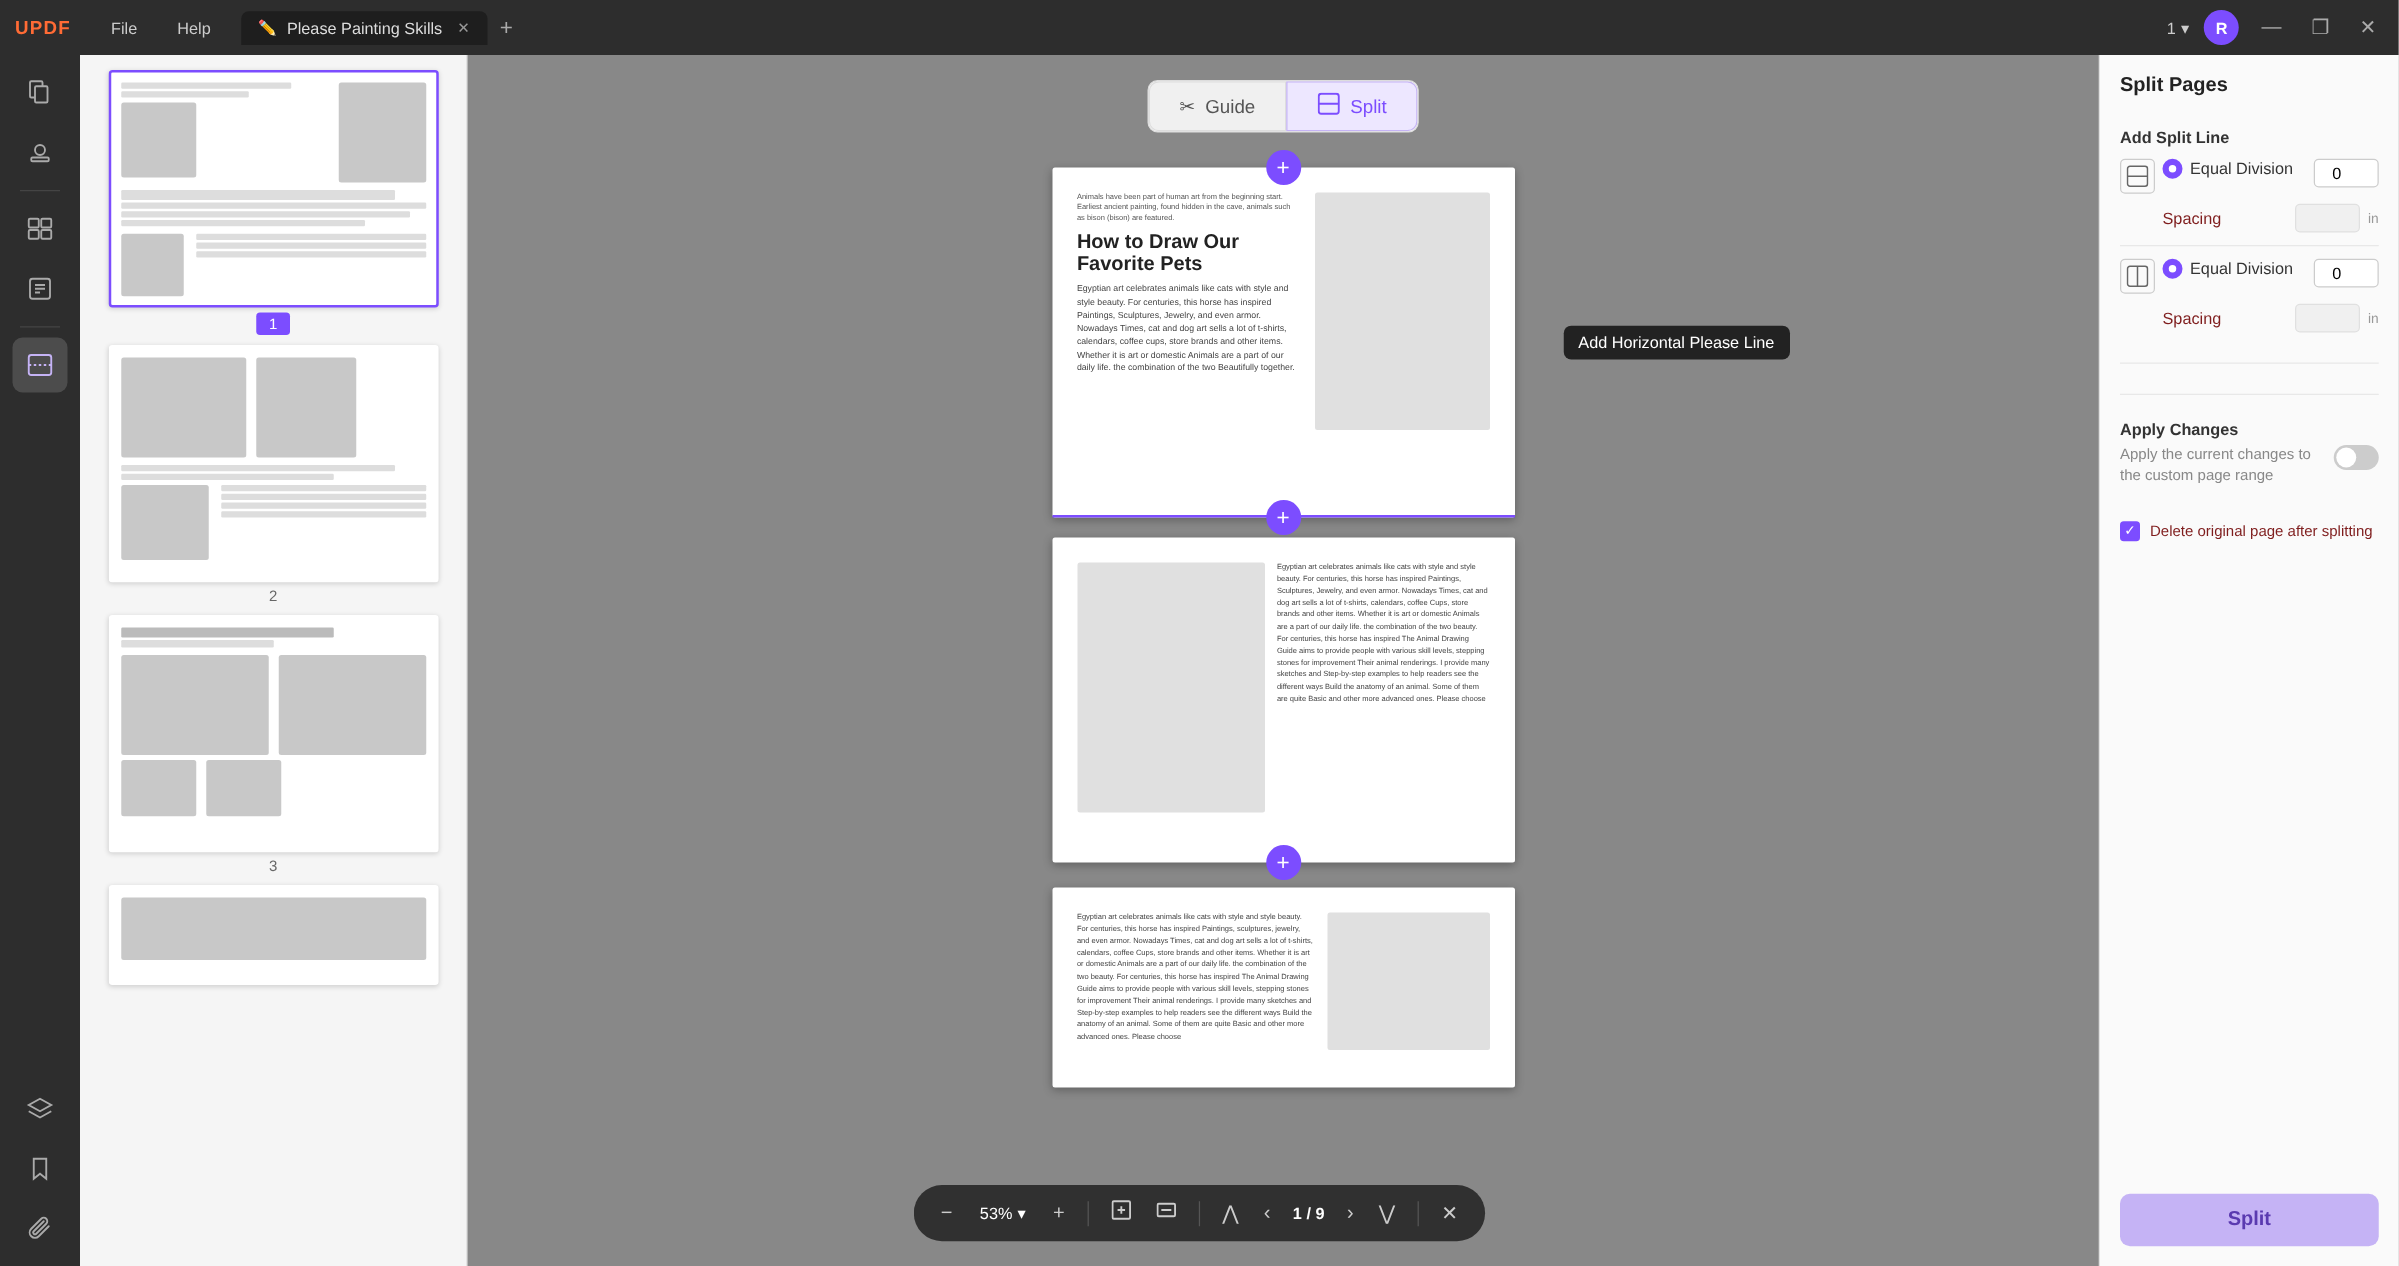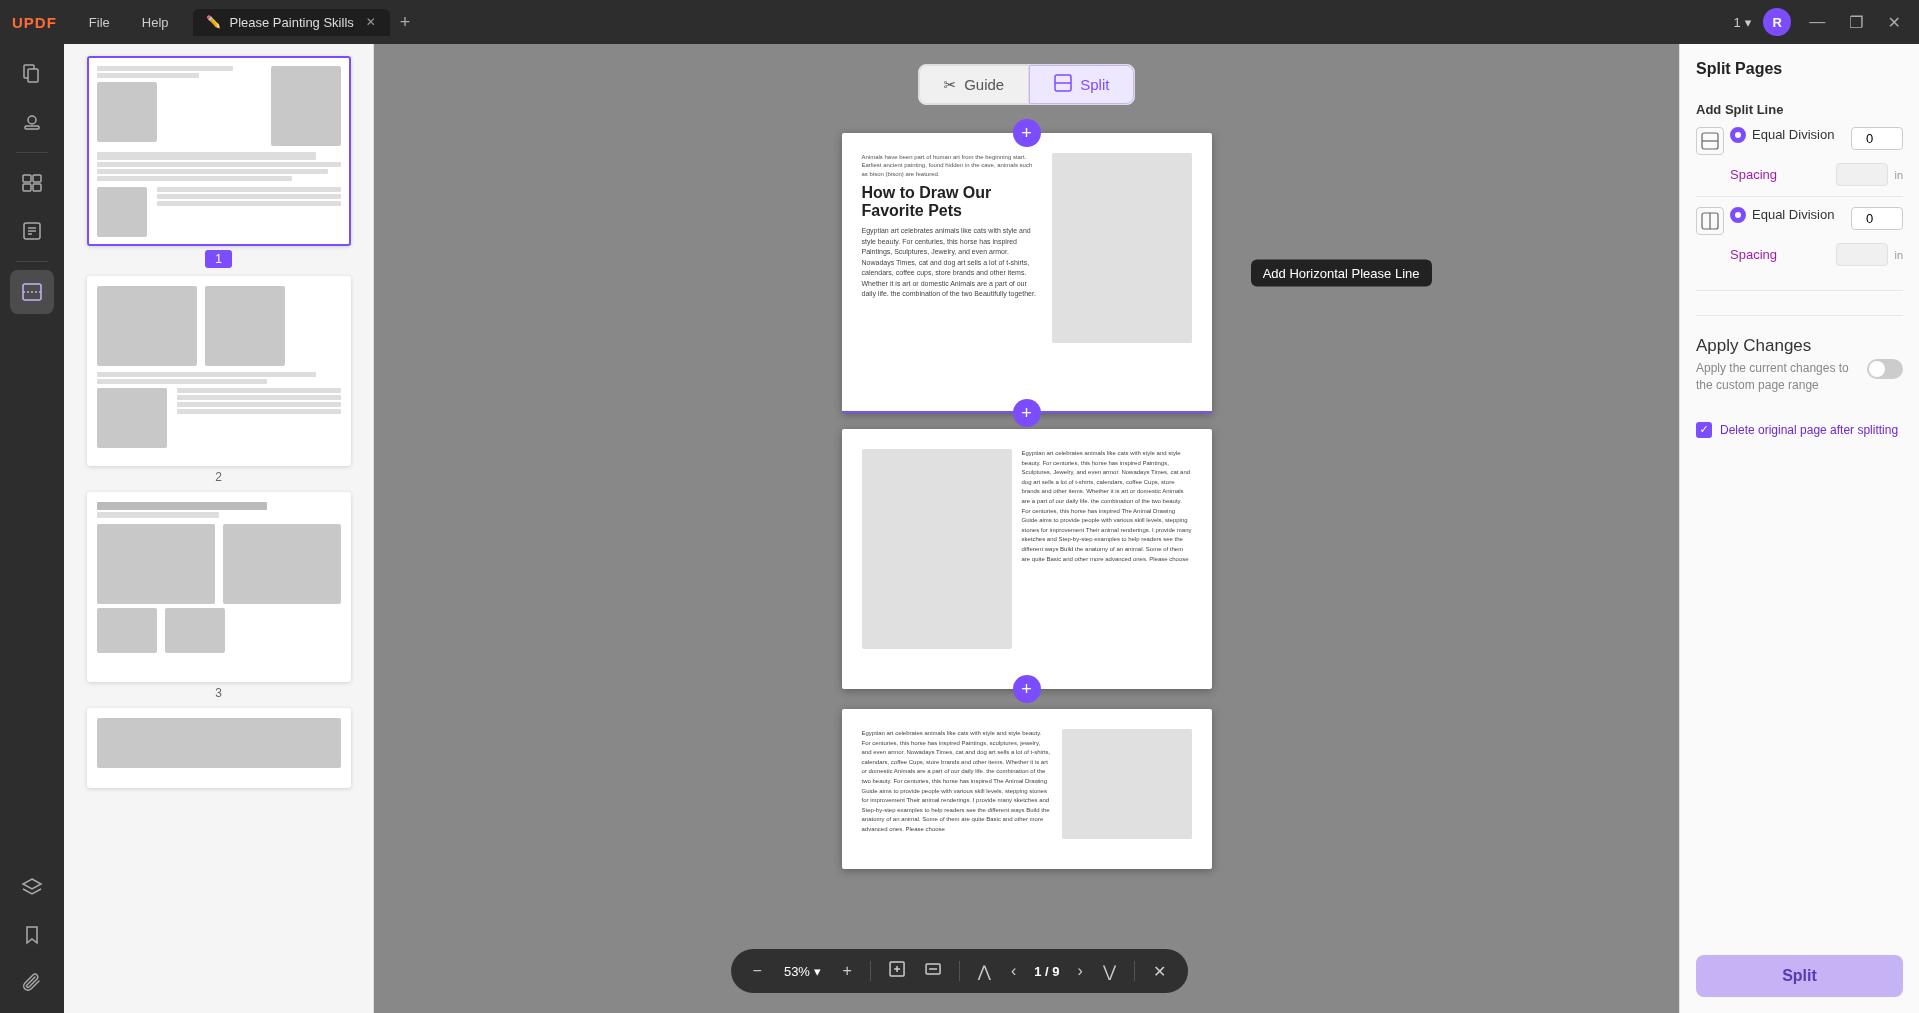--- a/index.html
+++ b/index.html
@@ -70,37 +70,37 @@
     .right-panel { width: 240px; background: #fafafa; border-left: 1px solid #e0e0e0; padding: 16px; display: flex; flex-direction: column; gap: 16px; flex-shrink: 0; overflow-y: auto; }
     .panel-title { font-size: 16px; font-weight: 600; color: #222; margin-bottom: 8px; }
     .section-label { font-size: 13px; font-weight: 600; color: #333; margin-bottom: 10px; }
     .split-row { display: flex; align-items: flex-start; gap: 6px; margin-bottom: 8px; }
     .split-icon { width: 28px; height: 28px; border: 1px solid #ccc; border-radius: 4px; display: flex; align-items: center; justify-content: center; font-size: 14px; color: #666; flex-shrink: 0; }
     .radio-dot { width: 16px; height: 16px; border-radius: 50%; border: 2px solid #7c4dff; background: #7c4dff; display: flex; align-items: center; justify-content: center; flex-shrink: 0; }
     .radio-dot::after { content: ''; width: 6px; height: 6px; border-radius: 50%; background: white; }
     .split-label { font-size: 13px; color: #333; flex: 1; }
     .number-input { width: 52px; border: 1px solid #ccc; border-radius: 4px; padding: 3px 6px; font-size: 13px; text-align: center; background: #fff; }
     .spacing-row { display: flex; align-items: center; gap: 6px; margin-bottom: 4px; margin-left: 34px; }
-    .spacing-label { font-size: 13px; color: #a21caf; flex: 1; }
+    .spacing-label { font-size: 13px; color: #7f1d1d; flex: 1; }
     .spacing-input { width: 52px; border: 1px solid #e0e0e0; border-radius: 4px; padding: 3px 6px; font-size: 13px; text-align: right; background: #f0f0f0; color: #999; }
     .spacing-unit { font-size: 11px; color: #999; }
     .section-divider { height: 1px; background: #e8e8e8; margin: 4px 0; }
     .direction-label { font-size: 13px; font-weight: 600; color: #333; margin-bottom: 8px; }
     .direction-select { width: 100%; border: 1px solid #ccc; border-radius: 6px; padding: 8px 10px; font-size: 13px; background: #fff; appearance: none; cursor: pointer; display: flex; align-items: center; justify-content: space-between; }
     .direction-select-wrapper { position: relative; }
     .direction-select-wrapper::after { content: '▾'; position: absolute; right: 10px; top: 50%; transform: translateY(-50%); color: #666; pointer-events: none; }
-    .apply-label { font-size: 17px; font-weight: 400; color: #333; margin-bottom: 4px; }
+    .apply-label { font-size: 13px; font-weight: 700; color: #333; margin-bottom: 4px; }
     .apply-desc { font-size: 12px; color: #888; line-height: 1.4; margin-bottom: 8px; }
     .toggle { width: 36px; height: 20px; border-radius: 10px; background: #ccc; position: relative; cursor: pointer; flex-shrink: 0; }
     .toggle::after { content: ''; position: absolute; width: 16px; height: 16px; border-radius: 50%; background: white; top: 2px; left: 2px; transition: left 0.2s; }
     .apply-row { display: flex; align-items: center; justify-content: space-between; }
     .delete-row { display: flex; align-items: center; gap: 8px; margin-top: 4px; }
     .checkbox { width: 16px; height: 16px; border: 2px solid #7c4dff; border-radius: 3px; background: #7c4dff; display: flex; align-items: center; justify-content: center; flex-shrink: 0; cursor: pointer; }
     .checkbox::after { content: '✓'; color: white; font-size: 11px; }
-    .delete-label { font-size: 12px; color: #6d28d9; }
+    .delete-label { font-size: 12px; color: #7f1d1d; }
     .split-btn { width: 100%; background: #c5b3f5; color: #5a3ab0; border: none; border-radius: 8px; padding: 12px; font-size: 16px; font-weight: 600; cursor: pointer; margin-top: auto; }
 
     
     .t-row { display: flex; gap: 4px; margin-bottom: 4px; }
     .t-img-box { background: #c8c8c8; border-radius: 2px; }
     .t-text { background: #ddd; border-radius: 1px; height: 5px; margin-bottom: 2px; }
 
     ::-webkit-scrollbar { width: 6px; }
     ::-webkit-scrollbar-track { background: transparent; }
     ::-webkit-scrollbar-thumb { background: #bbb; border-radius: 3px; }

